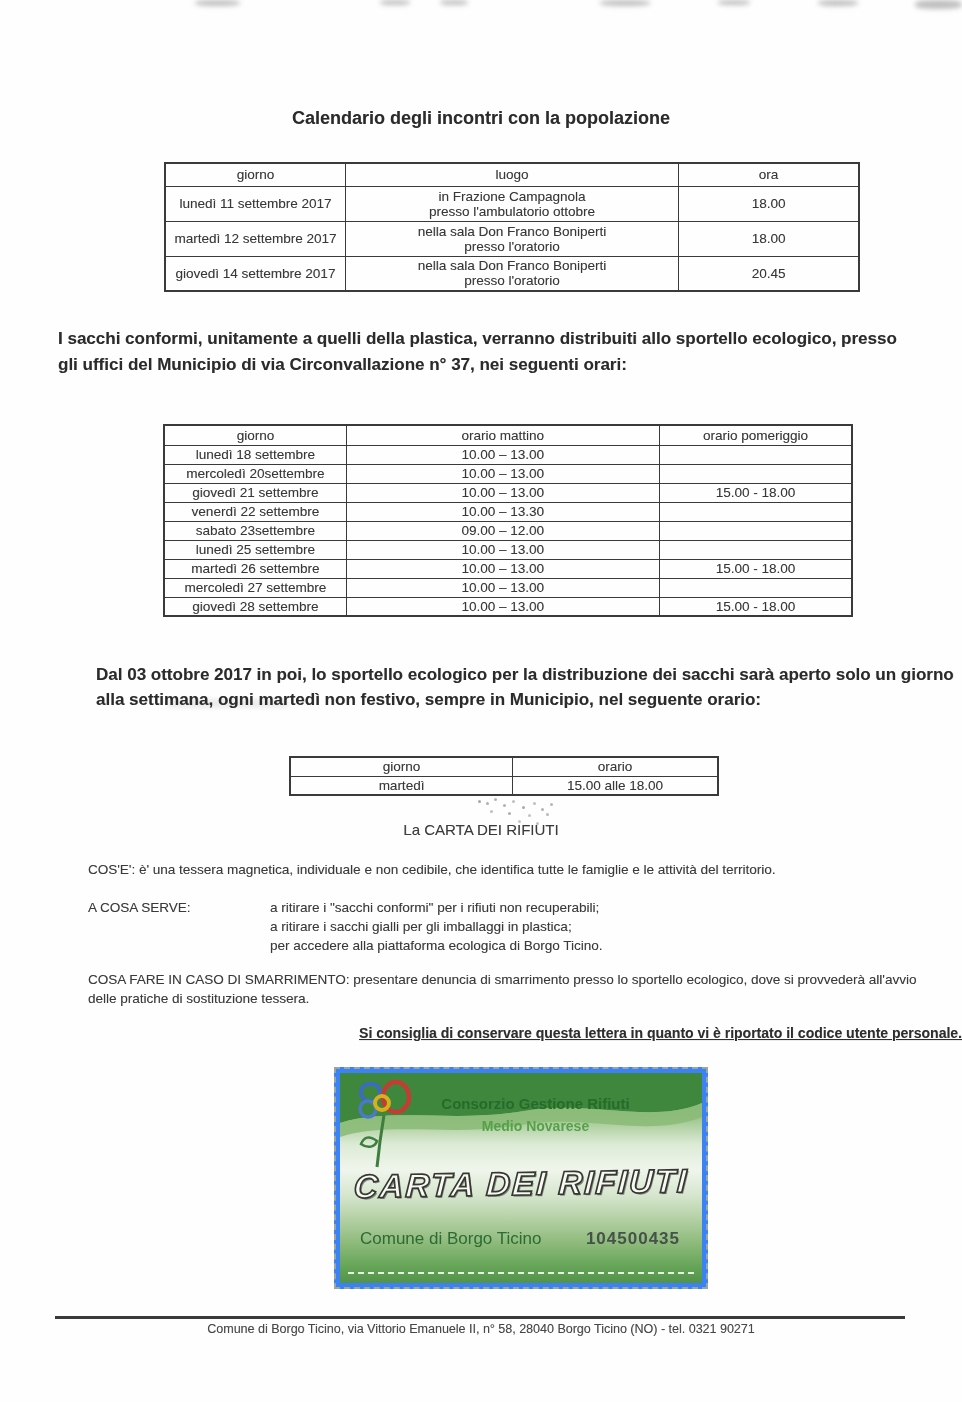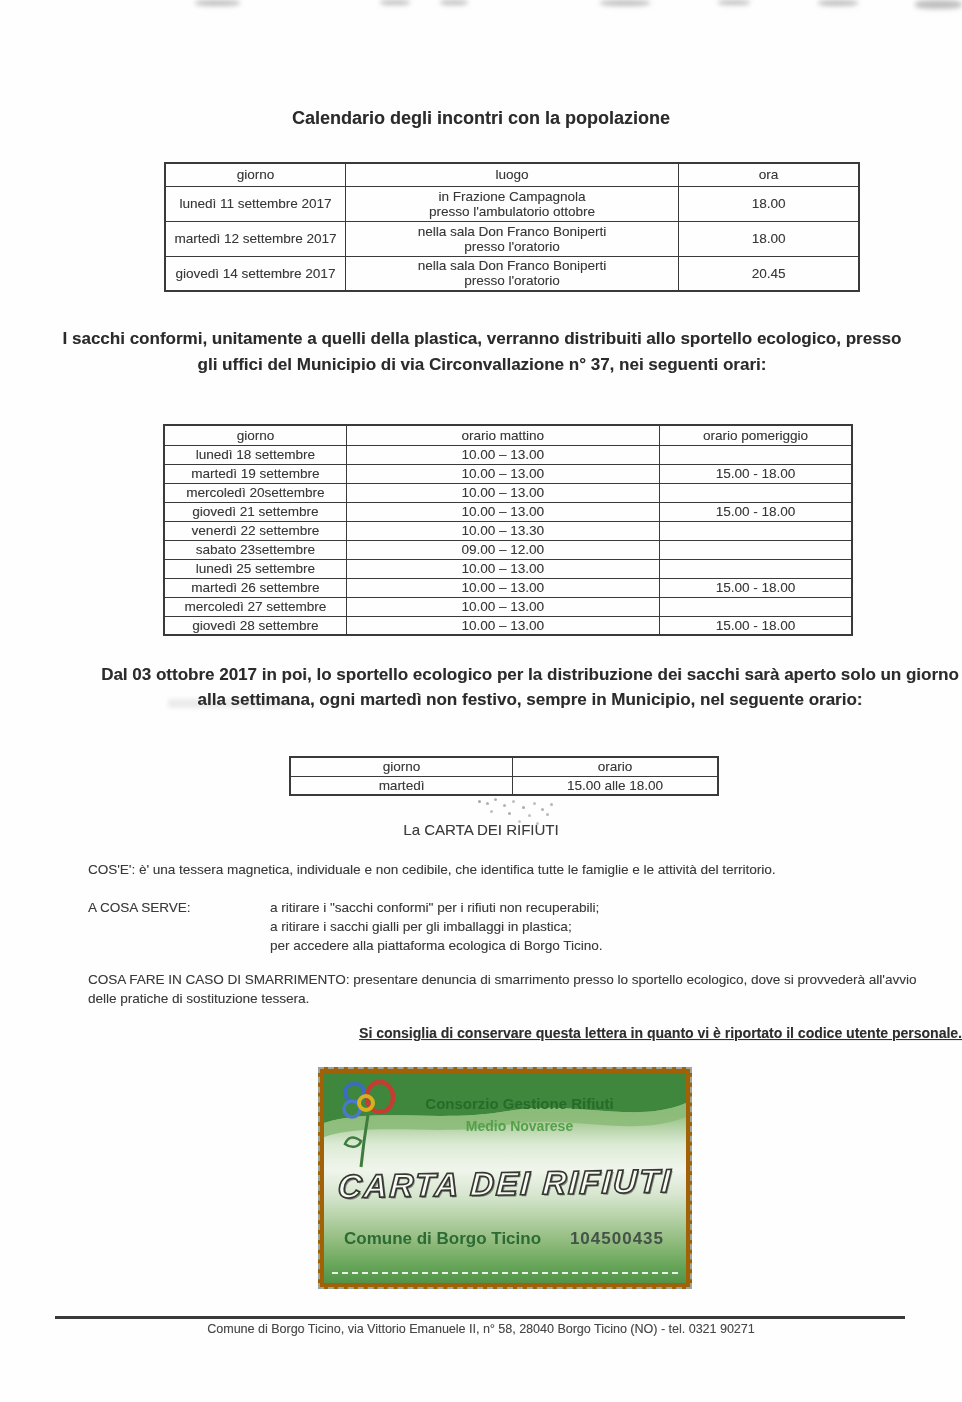--- a/index.html
+++ b/index.html
@@ -40,21 +40,21 @@
   .tbl1 th { height: 23px; }
   .tbl1 td { height: 35px; }
   .tbl2 { left: 163px; top: 424px; width: 690px; }
   .tbl2 th { height: 20px; }
   .tbl2 td { height: 19px; }
   .tbl3 { left: 289px; top: 756px; width: 430px; }
   .tbl3 th { height: 19px; }
   .tbl3 td { height: 19px; }
 
   .para-bold {
-    position: absolute; text-align: center;
+    position: absolute; text-align: left;
     font-weight: bold; font-size: 17px; color: #2b2b2b; line-height: 26px;
   }
   .para1 { top: 326px; left: 58px; width: 848px; }
   .para2 { top: 662px; left: 48px; width: 868px; line-height: 25px; margin-left: 48px; }
 
   .carta-heading {
     position: absolute; top: 821px; left: 0; width: 100%;
     text-align: center; font-size: 15px; color: #3a3a3a;
   }
   .speckle {
@@ -76,22 +76,22 @@
   .smarrimento { top: 970px; left: 88px; width: 830px; }
 
   .notice {
     position: absolute; top: 1025px; left: 0; width: 100%;
     text-align: right; font-size: 14px; font-weight: bold;
     text-decoration: underline; color: #2e2e2e;
   }
 
   
   .card-outer {
-    position: absolute; left: 318px; top: 1067px; width: 374px; height: 222px;
-    border: 2px dashed #9aa79a; background: #a16207; padding: 4px;
+    position: absolute; left: 334px; top: 1067px; width: 374px; height: 222px;
+    border: 2px dashed #9aa79a; background: #3b82f6; padding: 4px;
   }
   .card {
     position: relative; width: 100%; height: 100%; overflow: hidden;
     background: linear-gradient(180deg,
       #4d9247 0%, #63a355 9%, #98c285 20%, #dcebd5 34%, #f0f5ec 46%,
       #d7e6cf 58%, #b2cfa3 70%, #8ab877 82%, #63a356 93%, #539349 100%);
   }
   .card-waves { position: absolute; top: 0; left: 0; width: 100%; height: 80px; }
   .card-flower { position: absolute; top: 6px; left: 14px; width: 62px; height: 92px; }
   .card-org {
@@ -106,21 +106,21 @@
     letter-spacing: 2px; color: #f8f8f5;
     -webkit-text-stroke: 1.7px #34382f;
     text-shadow: 1.5px 1.5px 0 rgba(60,60,60,0.55);
     transform: skewX(-4deg) rotate(-1deg);
   }
   .card-bottom {
     position: absolute; top: 156px; left: 20px; right: 22px;
     display: flex; justify-content: space-between; align-items: center;
     text-shadow: none;
   }
-  .card-comune { font-size: 17px; font-weight: bold; color: #2c6b33; }
+  .card-comune { font-size: 17px; font-weight: normal; color: #2c6b33; }
   .card-code { font-size: 17px; font-weight: bold; color: #44524a; letter-spacing: 1px; }
   .card-innerdash {
     position: absolute; bottom: 9px; left: 8px; right: 8px;
     border-top: 2.5px dashed rgba(255,255,255,0.85);
   }
 
   .footer-rule { position: absolute; top: 1316px; left: 55px; width: 850px; height: 2.5px; background: #3a3a3a; }
   .footer-text {
     position: absolute; top: 1322px; left: 0; width: 100%;
     text-align: center; font-size: 12.5px; color: #474747;
@@ -196,25 +196,20 @@
         <th>giorno</th>
         <th>orario mattino</th>
         <th>orario pomeriggio</th>
       </tr>
     </thead>
     <tbody>
       <tr>
         <td>lunedì 18 settembre</td>
         <td>10.00 – 13.00</td>
         <td></td>
-      </tr>
-      <tr>
-        <td>martedì 19 settembre</td>
-        <td>10.00 – 13.00</td>
-        <td>15.00 - 18.00</td>
       </tr>
       <tr>
         <td>mercoledì 20settembre</td>
         <td>10.00 – 13.00</td>
         <td></td>
       </tr>
       <tr>
         <td>giovedì 21 settembre</td>
         <td>10.00 – 13.00</td>
         <td>15.00 - 18.00</td>

